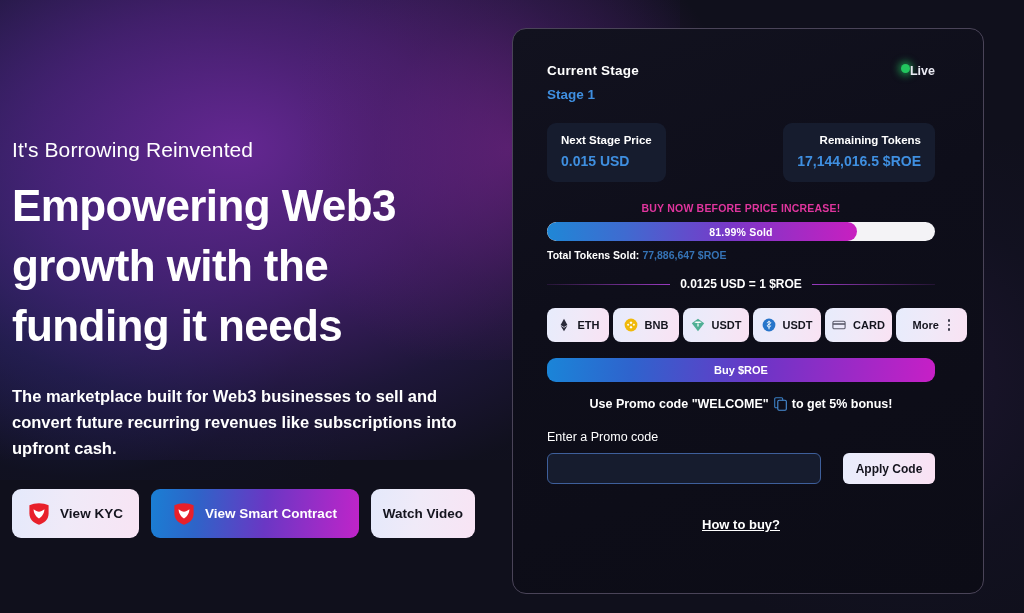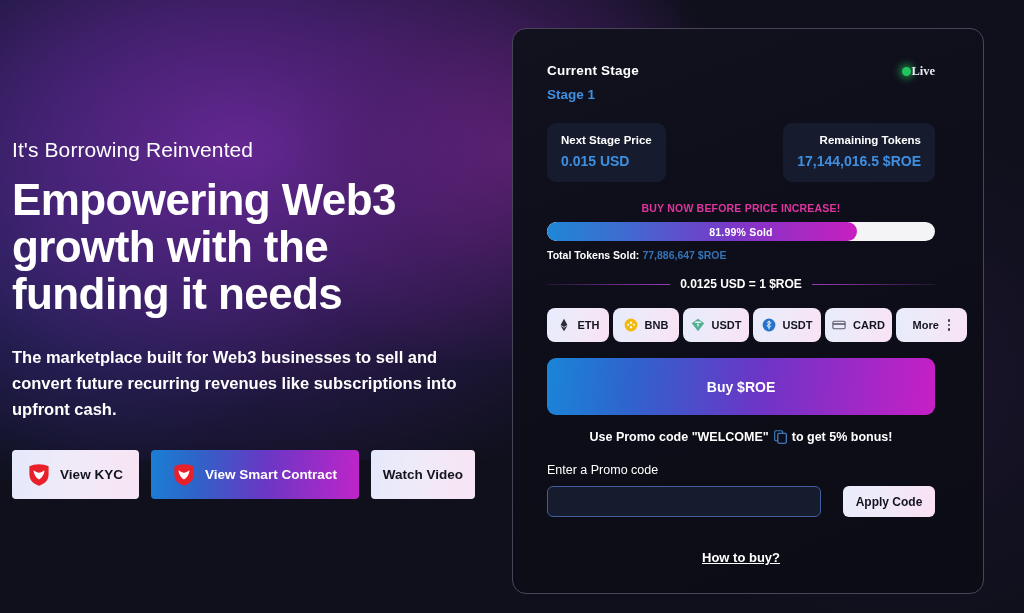--- a/index.html
+++ b/index.html
@@ -73,21 +73,21 @@
   #hero-eyebrow {
     color: #ffffff;
     font-size: 21px;
     font-weight: normal;
     letter-spacing: .1px;
     margin-bottom: 14px;
   }
   #hero-title {
     color: #ffffff;
     font-size: 44px;
-    line-height: 47px;
+    line-height: 60px;
     font-weight: bold;
     letter-spacing: -0.6px;
     width: 430px;
   }
   #hero-sub {
     color: #ffffff;
     font-size: 16.5px;
     line-height: 26px;
     font-weight: bold;
     margin-top: 27px;
@@ -95,21 +95,21 @@
   }
 
   
   #hero-buttons {
     display: flex;
     gap: 12px;
     margin-top: 28px;
   }
   .hero-btn {
     height: 49px;
-    border-radius: 4px;
+    border-radius: 9px;
     display: flex;
     align-items: center;
     justify-content: center;
     gap: 10px;
     font-size: 13.5px;
     font-weight: bold;
     cursor: pointer;
     border: none;
     font-family: "Liberation Sans", sans-serif;
     white-space: nowrap;
@@ -154,24 +154,22 @@
     letter-spacing: .2px;
   }
   #current-stage-value {
     color: #3f8fe0;
     font-size: 13.5px;
     font-weight: bold;
     margin-top: 9px;
   }
   #live-badge {
     display: flex;
-    align-items: center;
     gap: 0;
     margin-top: 1px;
-    font-family: Liberation Serif, serif;
   }
   #live-dot {
     width: 9px; height: 9px;
     border-radius: 50%;
     background: #22c55e;
     box-shadow: 0 0 7px 3px rgba(34,197,94,.55);
   }
   #live-label {
     color: #e9e9f2;
     font-size: 12.5px;
@@ -312,28 +310,28 @@
   #more-dots i {
     width: 2.5px; height: 2.5px;
     border-radius: 50%;
     background: #3a3a4a;
     display: block;
   }
 
   
   #buy-roe-button {
     width: 100%;
-    height: 57px;
+    height: 24px;
     margin-top: 16px;
     border-radius: 9px;
     border: none;
     cursor: pointer;
     background: linear-gradient(95deg, #1a85d8 0%, #2f63cd 22%, #6d35c6 55%, #c71fc6 100%);
     color: #ffffff;
-    font-size: 14px;
+    font-size: 11px;
     font-weight: bold;
     font-family: "Liberation Sans", sans-serif;
   }
 
   
   #promo-hint {
     display: flex;
     align-items: center;
     justify-content: center;
     gap: 5px;

